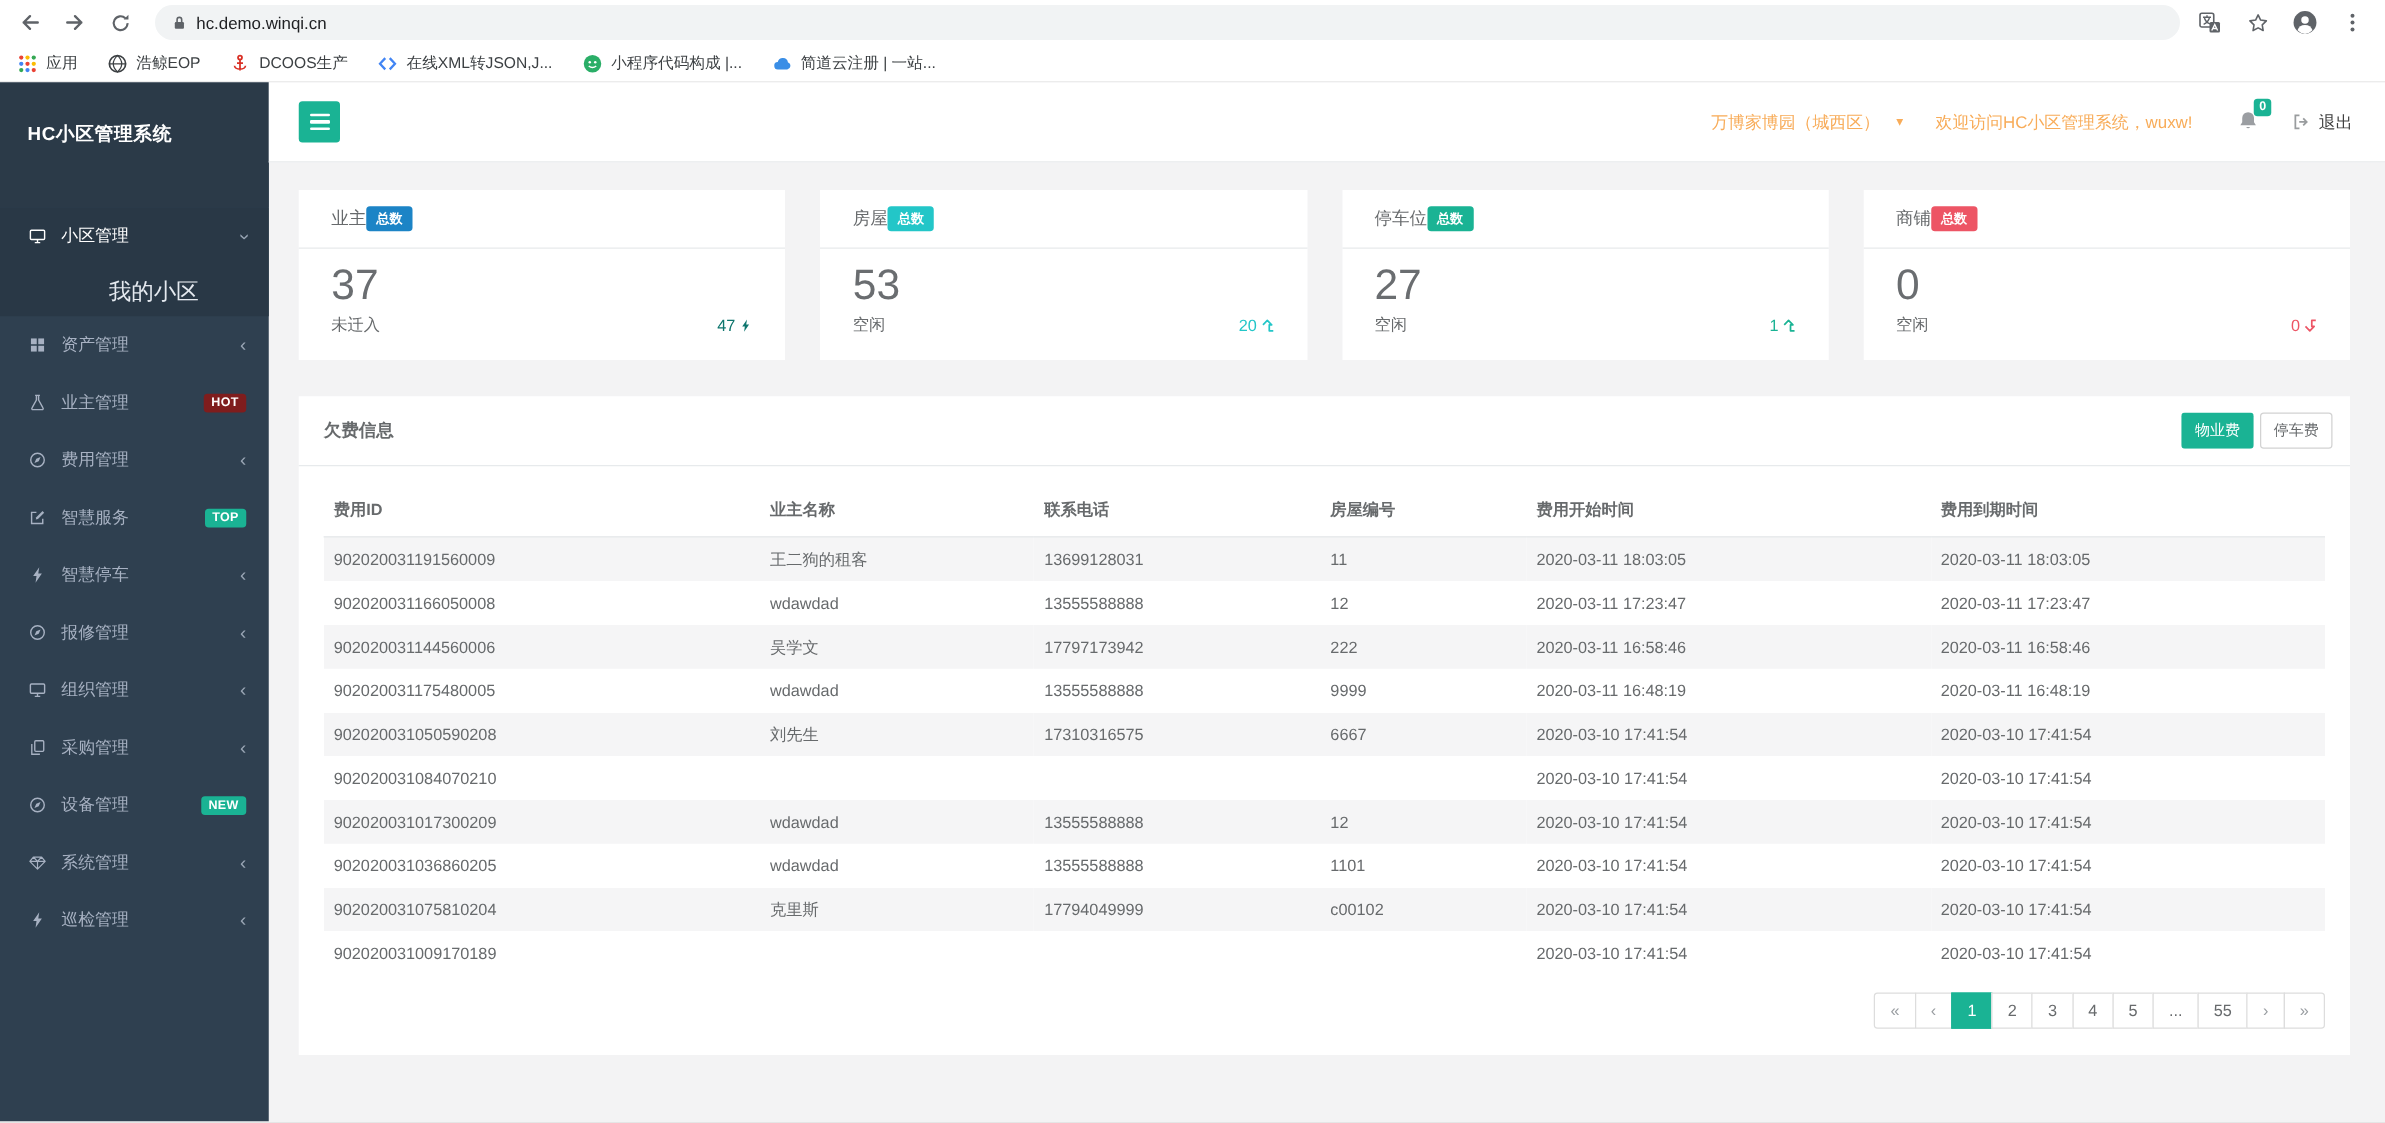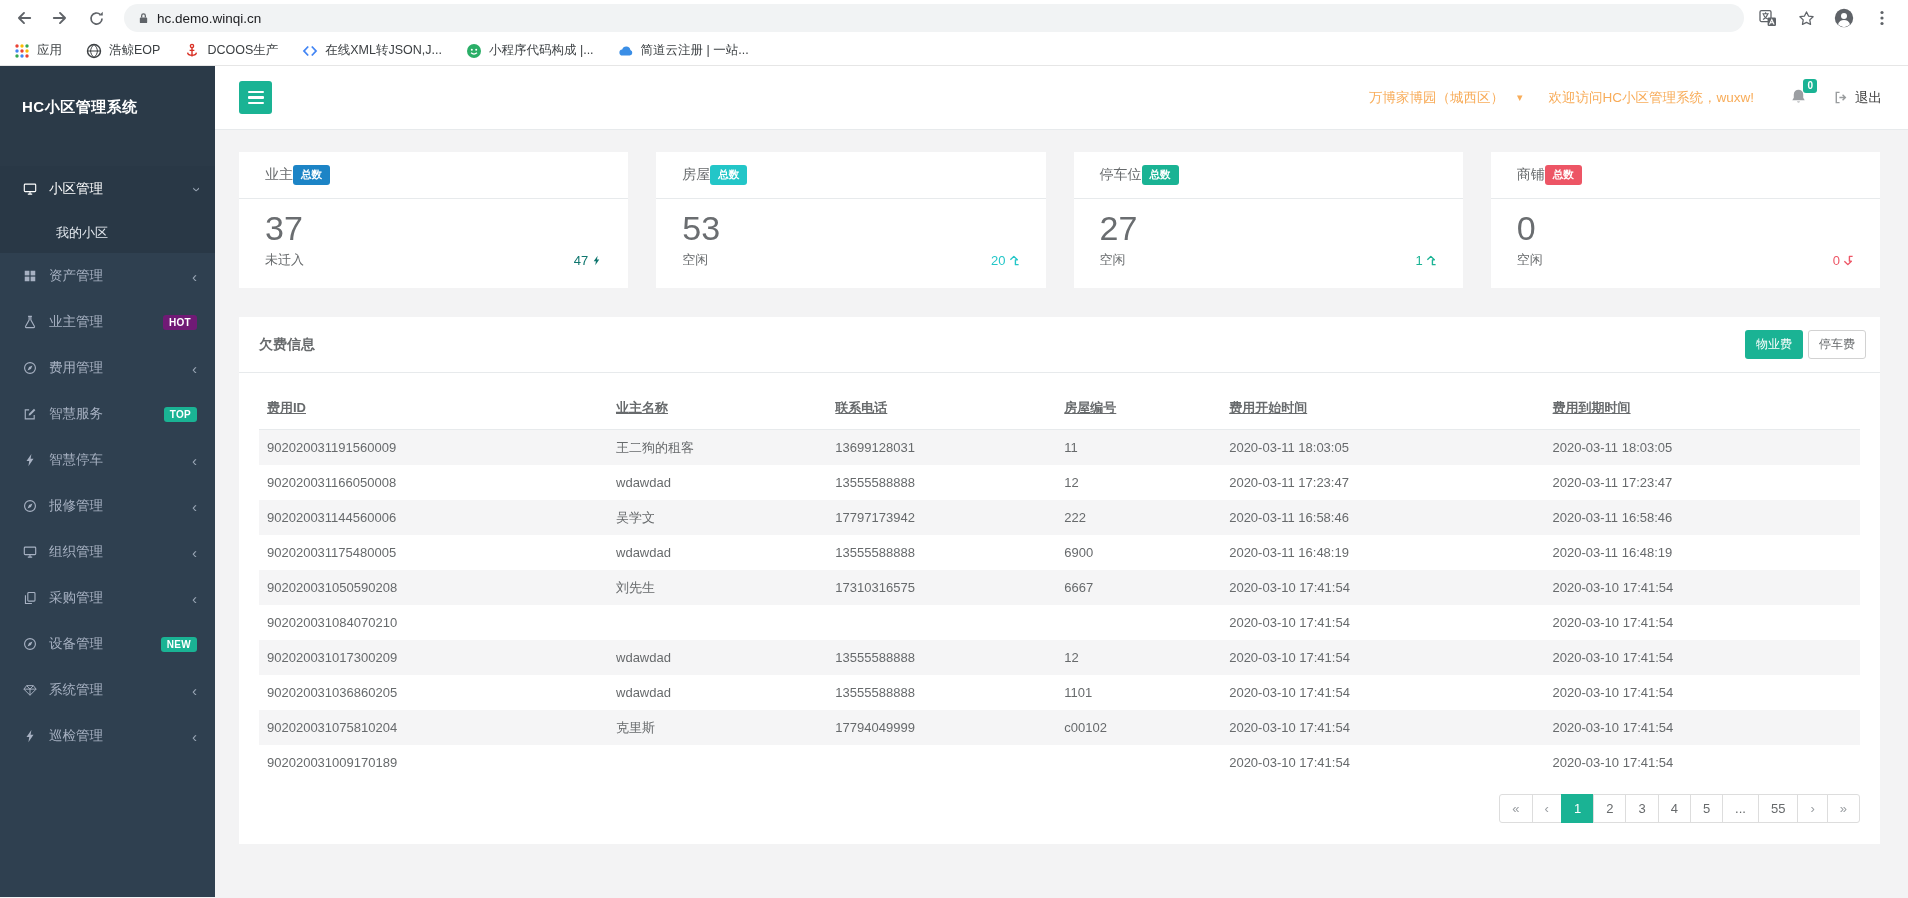--- a/index.html
+++ b/index.html
@@ -27,21 +27,21 @@
   .logo-text { color:#ffffff; font-size:15px; font-weight:bold; letter-spacing:.5px; }
   .nav-item { height:46px; display:flex; align-items:center; padding:0 18px 0 22px; font-size:13.5px; cursor:pointer; }
   .nav-ic { width:15px; height:15px; margin-right:12px; display:flex; align-items:center; justify-content:center; flex:0 0 auto; }
   .nav-ic svg { width:14px; height:14px; }
   .nav-label { white-space:nowrap; }
   .nav-chev { margin-left:auto; font-size:15px; color:#9aa6b5; line-height:1; display:inline-block; }
   .nav-chev.down { transform:rotate(-90deg); }
   .nav-badge { margin-left:auto; color:#fff; font-size:10px; font-weight:bold; padding:2px 6px; border-radius:3px; letter-spacing:.3px; }
   .nav-group.expanded { background:#293846; }
   .nav-group.expanded .nav-item { color:#ffffff; }
-  .nav-sub { height:41px; display:flex; align-items:center; padding-left:56px; font-size:13px; color:#e4e9ef; cursor:pointer; }
+  .nav-sub { height:41px; display:flex; align-items:center; padding-left:87px; font-size:18px; color:#e4e9ef; cursor:pointer; }
 
   .main { flex:1; display:flex; flex-direction:column; min-width:0; }
   .topbar { height:64px; background:#fff; border-bottom:1px solid #e7eaec; display:flex; align-items:center; padding:0 26px 0 24px; }
   .burger { width:33px; height:33px; border-radius:3px; border:none; display:flex; flex-direction:column; align-items:center; justify-content:center; gap:3px; cursor:pointer; }
   .burger span { width:16px; height:2.4px; background:#fff; border-radius:1px; }
   .top-right { margin-left:auto; display:flex; align-items:center; gap:26px; font-size:13.5px; }
   .selector { display:flex; align-items:center; gap:13px; cursor:pointer; }
   .caret { font-size:11px; }
   .bell-wrap { position:relative; margin-left:10px; cursor:pointer; }
   .bell-badge { position:absolute; top:-9px; right:-10px; color:#fff; font-size:10px; line-height:1; padding:2px 4px; border-radius:3px; font-weight:bold; }
@@ -63,21 +63,21 @@
   
   .panel { background:#fff; min-height:527px; }
   .panel-head { display:flex; align-items:center; padding:13px 14px 13px 20px; border-bottom:1px solid #e7eaec; }
   .panel-title { font-size:14px; color:#676a6c; font-weight:bold; }
   .panel-btns { margin-left:auto; display:flex; gap:5px; }
   .pbtn { font-size:12px; padding:5px 10px; border-radius:3px; cursor:pointer; font-family:inherit; }
   .pbtn.active { color:#fff; border:1px solid transparent; }
   .pbtn.plain { background:#fff; border:1px solid #d2d2d2; color:#676a6c; }
   .panel-body { padding:14px 20px 20px; }
   table.fee { width:100%; border-collapse:collapse; font-size:13px; color:#676a6c; table-layout:fixed; }
-  table.fee th { text-align:left; font-weight:bold; padding:12px 8px; border-bottom:1px solid #e7eaec;text-decoration:underline; }
+  table.fee th { text-align:left; font-weight:bold; padding:12px 8px; border-bottom:1px solid #e7eaec; }
   table.fee td { padding:10px 8px; line-height:15px; height:35px; white-space:nowrap; overflow:hidden; }
   table.fee tbody tr:nth-child(odd) { background:#f5f5f6; }
 
   .pager-row { display:flex; justify-content:flex-end; margin-top:14px; }
   .pg { min-width:13px; text-align:center; padding:6px 12px; border:1px solid #dddddd; background:#fff; color:#676a6c; font-size:13px; margin-left:-1px; cursor:pointer; user-select:none; }
   .pg:first-child { border-radius:3px 0 0 3px; margin-left:0; }
   .pg:last-child { border-radius:0 3px 3px 0; }
   .pg.muted { color:#9a9ea2; }
   .pg.active { color:#fff; }
 </style>
@@ -244,21 +244,21 @@
             </div>
           </div>
           <div class="nav-group">
             <div class="nav-item">
               <span class="nav-ic">
                 <svg viewBox="0 0 16 16">
                   <path d="M5.8 1.5h4.4M7 1.5v4.2l-4 7.2a1 1 0 0 0 .9 1.6h8.2a1 1 0 0 0 .9-1.6L9 5.7V1.5" fill="none" stroke="currentColor" stroke-width="1.3" stroke-linejoin="round"></path>
                 </svg>
               </span>
               <span class="nav-label">业主管理</span>
-              <span class="nav-badge" style="background: #701a75;">HOT</span>
+              <span class="nav-badge" style="background: #7f1d1d;">HOT</span>
             </div>
           </div>
           <div class="nav-group">
             <div class="nav-item">
               <span class="nav-ic">
                 <svg viewBox="0 0 16 16">
                   <circle cx="8" cy="8" r="6.2" fill="none" stroke="currentColor" stroke-width="1.3"></circle>
                   <path d="M10.8 5.2L9.1 9.1 5.2 10.8 6.9 6.9z" fill="currentColor"></path>
                 </svg>
               </span>
@@ -521,21 +521,21 @@
                     <td>吴学文</td>
                     <td>17797173942</td>
                     <td>222</td>
                     <td>2020-03-11 16:58:46</td>
                     <td>2020-03-11 16:58:46</td>
                   </tr>
                   <tr>
                     <td>902020031175480005</td>
                     <td>wdawdad</td>
                     <td>13555588888</td>
-                    <td>6900</td>
+                    <td>9999</td>
                     <td>2020-03-11 16:48:19</td>
                     <td>2020-03-11 16:48:19</td>
                   </tr>
                   <tr>
                     <td>902020031050590208</td>
                     <td>刘先生</td>
                     <td>17310316575</td>
                     <td>6667</td>
                     <td>2020-03-10 17:41:54</td>
                     <td>2020-03-10 17:41:54</td>

